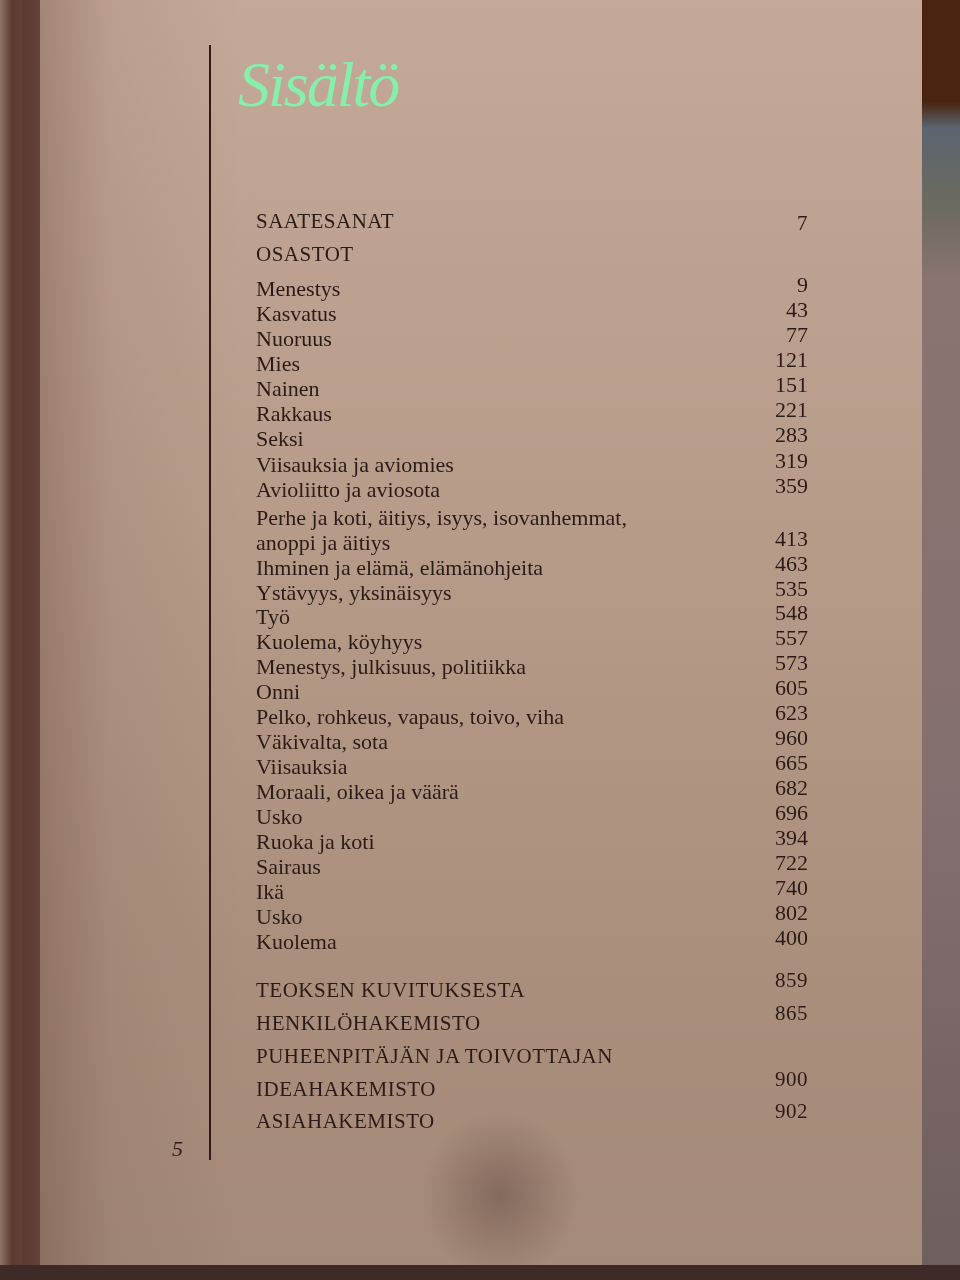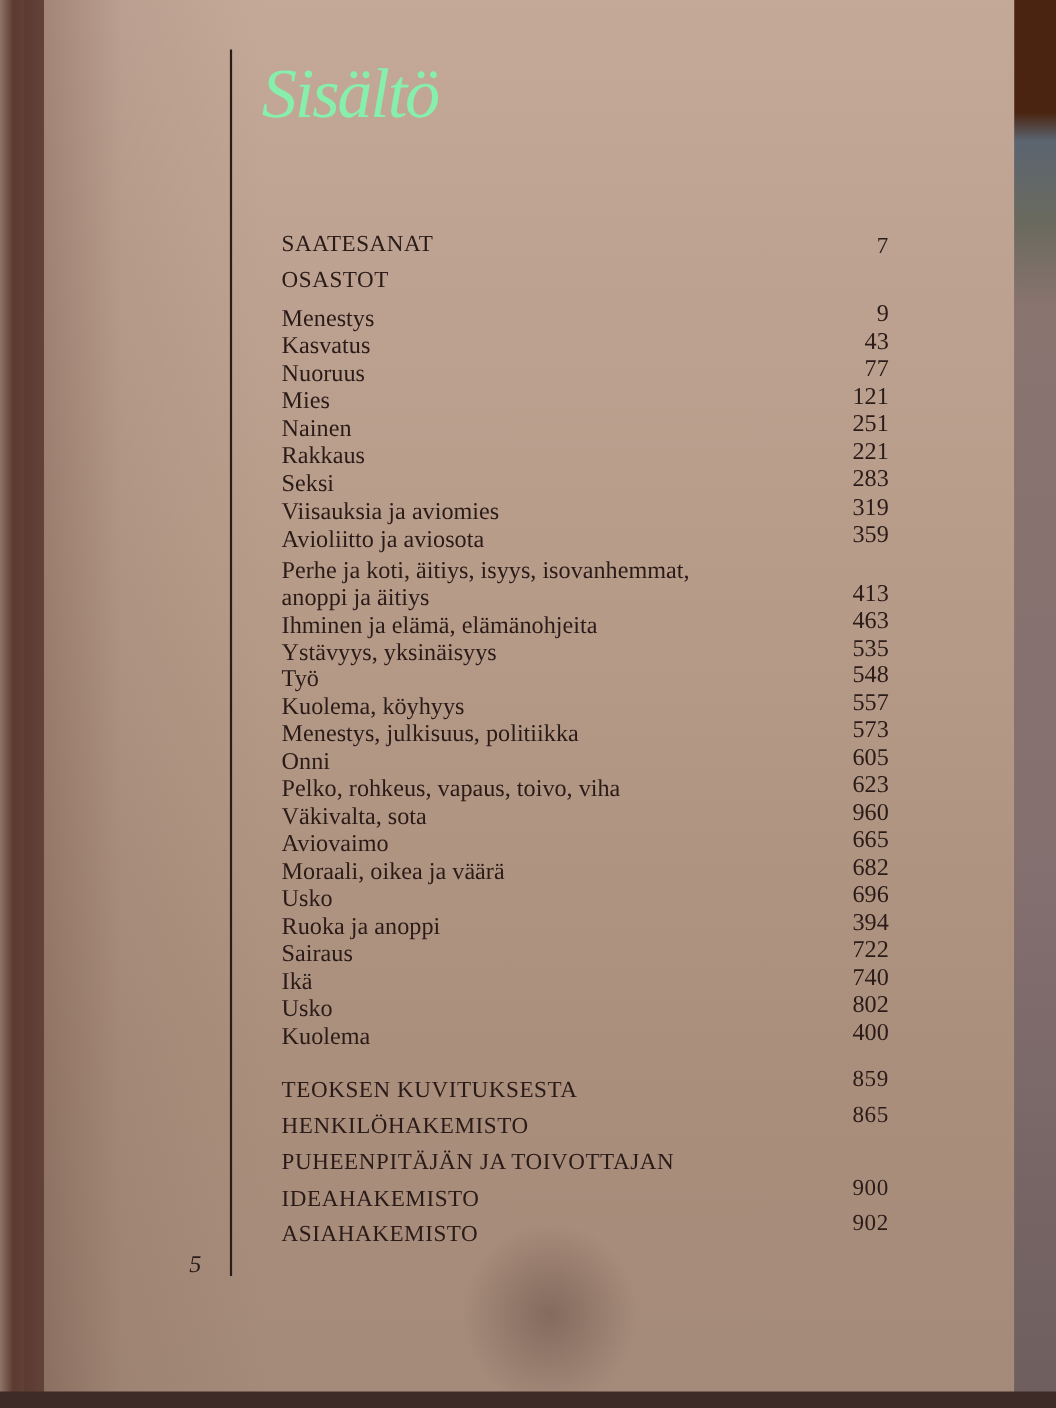--- a/index.html
+++ b/index.html
@@ -90,21 +90,21 @@
 <div class="entry" style="top:316px">
     <span class="label">Nuoruus</span>
     <span class="num">77</span>
   </div>
 <div class="entry" style="top:341px">
     <span class="label">Mies</span>
     <span class="num">121</span>
   </div>
 <div class="entry" style="top:366px">
     <span class="label">Nainen</span>
-    <span class="num">251</span>
+    <span class="num">151</span>
   </div>
 <div class="entry" style="top:391px">
     <span class="label">Rakkaus</span>
     <span class="num">221</span>
   </div>
 <div class="entry" style="top:416px">
     <span class="label">Seksi</span>
     <span class="num">283</span>
   </div>
 <div class="entry" style="top:442px">
@@ -149,33 +149,33 @@
   </div>
 <div class="entry" style="top:694px">
     <span class="label">Pelko, rohkeus, vapaus, toivo, viha</span>
     <span class="num">623</span>
   </div>
 <div class="entry" style="top:719px">
     <span class="label">Väkivalta, sota</span>
     <span class="num">960</span>
   </div>
 <div class="entry" style="top:744px">
-    <span class="label">Aviovaimo</span>
+    <span class="label">Viisauksia</span>
     <span class="num">665</span>
   </div>
 <div class="entry" style="top:769px">
     <span class="label">Moraali, oikea ja väärä</span>
     <span class="num">682</span>
   </div>
 <div class="entry" style="top:794px">
     <span class="label">Usko</span>
     <span class="num">696</span>
   </div>
 <div class="entry" style="top:819px">
-    <span class="label">Ruoka ja anoppi</span>
+    <span class="label">Ruoka ja koti</span>
     <span class="num">394</span>
   </div>
 <div class="entry" style="top:844px">
     <span class="label">Sairaus</span>
     <span class="num">722</span>
   </div>
 <div class="entry" style="top:869px">
     <span class="label">Ikä</span>
     <span class="num">740</span>
   </div>

